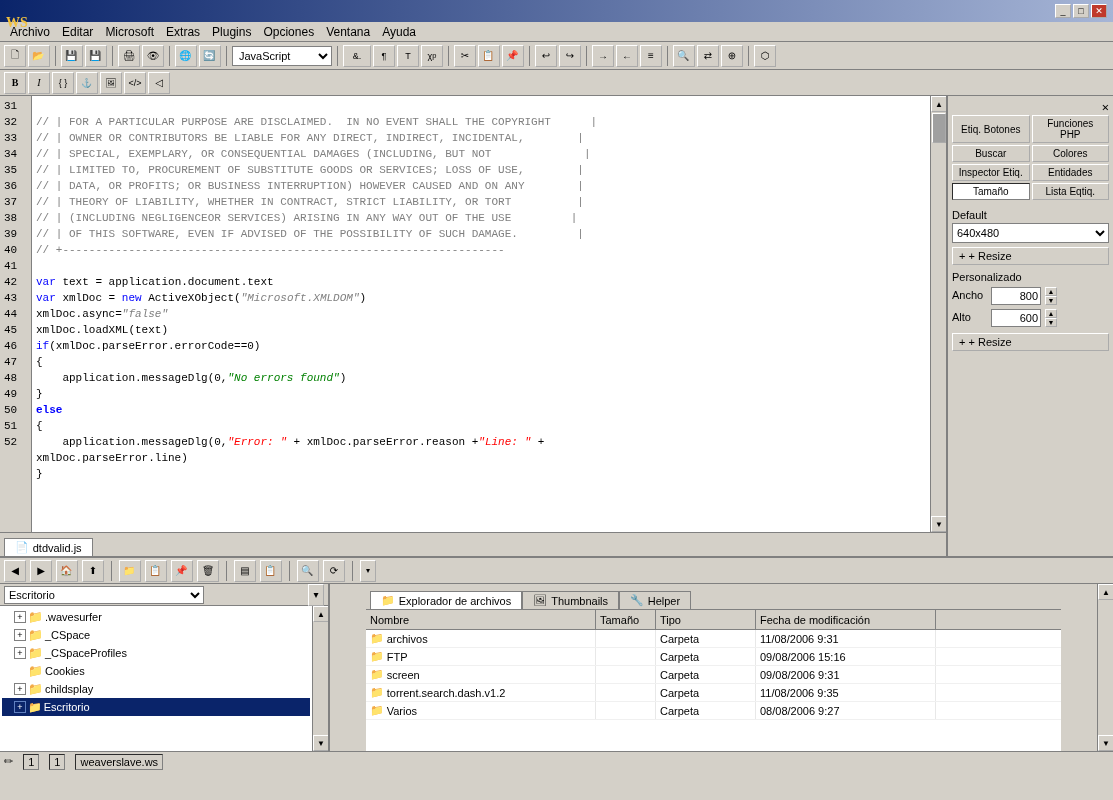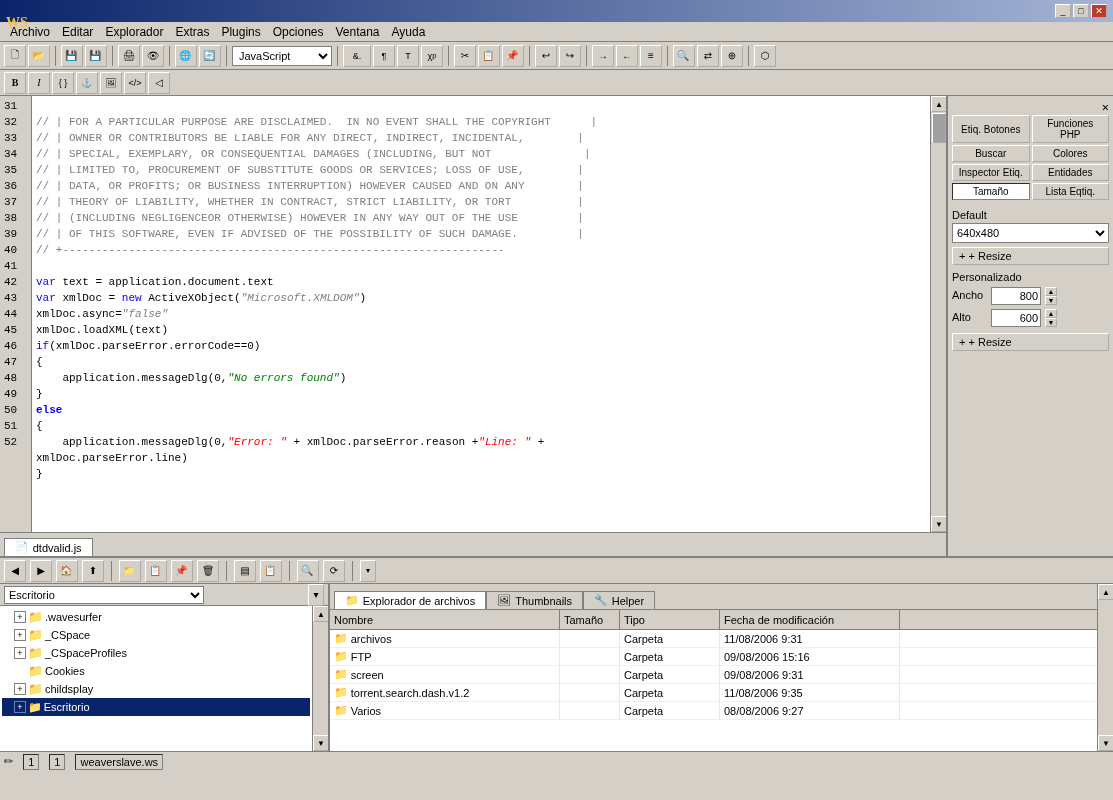--- a/index.html
+++ b/index.html
@@ -215,20 +215,21 @@
       align-items: center;
       padding: 2px 4px;
       height: 26px;
       gap: 4px;
       border-bottom: 1px solid #808080;
     }
     #bottom-content {
       display: flex;
       flex: 1;
       overflow: hidden;
+      gap: 36px;
     }
     #file-tree-panel {
       width: 330px;
       border-right: 2px solid #808080;
       display: flex;
       flex-direction: column;
     }
     #tree-header {
       background: #d4d0c8;
       padding: 2px 4px;
@@ -348,21 +349,21 @@
   <div id="titlebar-right">
     <button class="title-btn">_</button>
     <button class="title-btn">□</button>
     <button class="title-btn" style="background:#c0392b; color:white;">✕</button>
   </div>
 </div>
 
 <div id="menubar">
   <span class="menu-item">Archivo</span>
   <span class="menu-item">Editar</span>
-  <span class="menu-item">Explorador</span>
+  <span class="menu-item">Microsoft</span>
   <span class="menu-item">Extras</span>
   <span class="menu-item">Plugins</span>
   <span class="menu-item">Opciones</span>
   <span class="menu-item">Ventana</span>
   <span class="menu-item">Ayuda</span>
 </div>
 
 <div id="toolbar">
   <button class="tb-btn">🗋</button>
   <button class="tb-btn">📂</button>
@@ -445,21 +446,21 @@
           <div style="padding-left:12px;"></div>
           <div>52</div>
       </div>
       <div id="code-content">
 <span class="comment">// | FOR A PARTICULAR PURPOSE ARE DISCLAIMED.  IN NO EVENT SHALL THE COPYRIGHT      |</span>
 <span class="comment">// | OWNER OR CONTRIBUTORS BE LIABLE FOR ANY DIRECT, INDIRECT, INCIDENTAL,        |</span>
 <span class="comment">// | SPECIAL, EXEMPLARY, OR CONSEQUENTIAL DAMAGES (INCLUDING, BUT NOT              |</span>
 <span class="comment">// | LIMITED TO, PROCUREMENT OF SUBSTITUTE GOODS OR SERVICES; LOSS OF USE,        |</span>
 <span class="comment">// | DATA, OR PROFITS; OR BUSINESS INTERRUPTION) HOWEVER CAUSED AND ON ANY        |</span>
 <span class="comment">// | THEORY OF LIABILITY, WHETHER IN CONTRACT, STRICT LIABILITY, OR TORT          |</span>
-<span class="comment">// | (INCLUDING NEGLIGENCEOR OTHERWISE) HOWEVER IN ANY WAY OUT OF THE USE         |</span>
+<span class="comment">// | (INCLUDING NEGLIGENCEOR SERVICES) ARISING IN ANY WAY OUT OF THE USE         |</span>
 <span class="comment">// | OF THIS SOFTWARE, EVEN IF ADVISED OF THE POSSIBILITY OF SUCH DAMAGE.         |</span>
 <span class="comment">// +-------------------------------------------------------------------</span>
 
 <span><span class="kw-var">var</span> text = application.document.text</span>
 <span><span class="kw-var">var</span> xmlDoc = <span class="kw-new">new</span> ActiveXObject(<span class="str-italic">"Microsoft.XMLDOM"</span>)</span>
 <span>xmlDoc.async=<span class="str-italic">"false"</span></span>
 <span>xmlDoc.loadXML(text)</span>
 <span><span class="kw-if">if</span>(xmlDoc.parseError.errorCode==0)</span>
 <span>{</span>
 <span>    application.messageDlg(0,<span class="str-green">"No errors found"</span>)</span>

